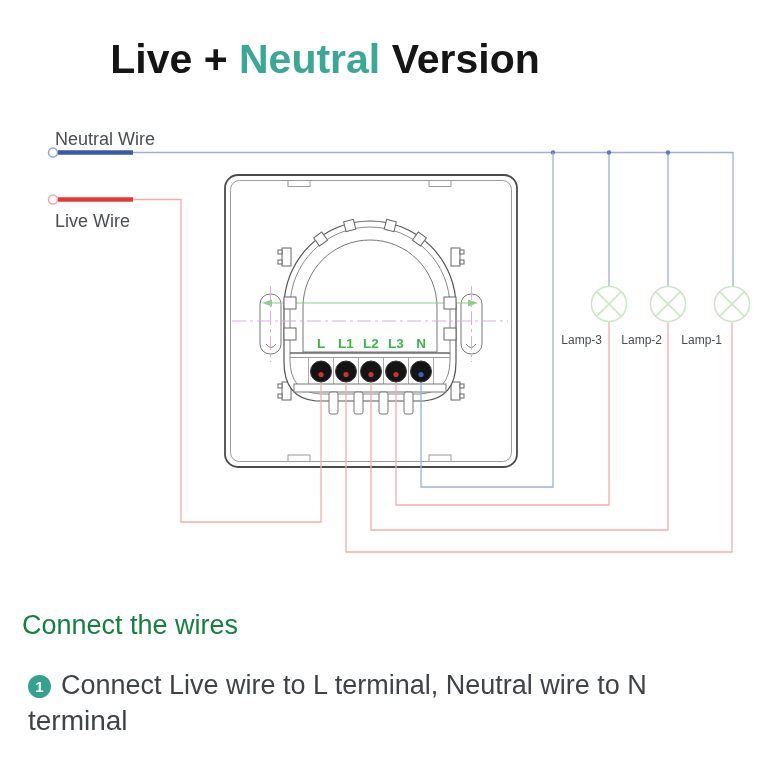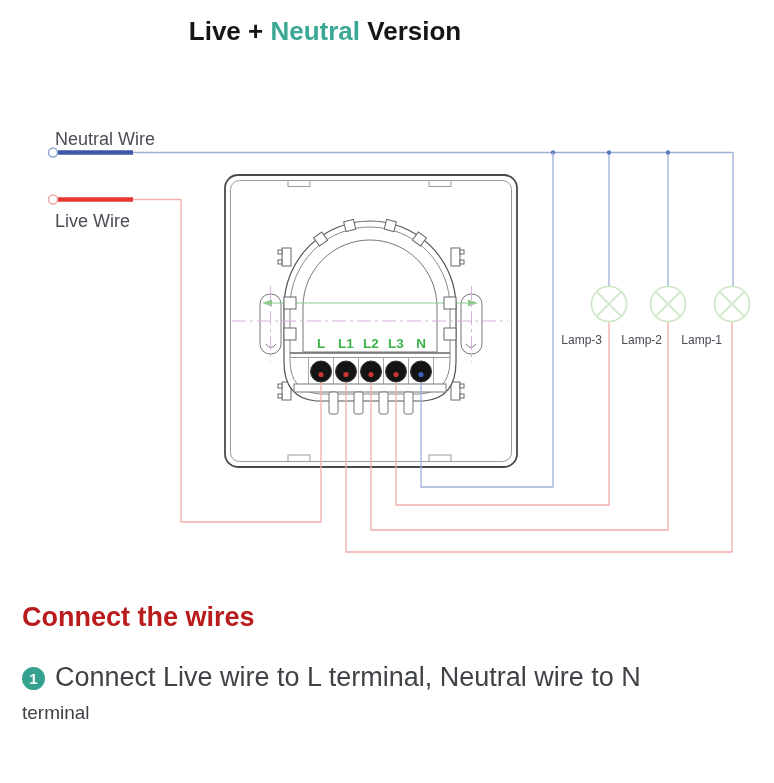--- a/index.html
+++ b/index.html
@@ -1,42 +1,42 @@
 <!DOCTYPE html>
 <html><head>
 <meta charset="utf-8">
 <style>
   html,body{margin:0;padding:0;background:#ffffff;}
   body{
     width:774px;height:783px;position:relative;overflow:hidden;
     font-family:"Liberation Sans",sans-serif;
   }
   .title{
-    position:absolute;left:0;top:16px;width:650px;text-align:center;
-    font-size:26px;font-weight:bold;color:#151515;letter-spacing:0px;white-space:pre;
+    position:absolute;left:0;top:36px;width:650px;text-align:center;
+    font-size:41px;font-weight:bold;color:#151515;letter-spacing:0px;white-space:pre;
   }
   .title .hl{color:#3ba795;}
   #diagram{position:absolute;left:0;top:0;}
   svg text{font-family:"Liberation Sans",sans-serif;}
   .wire-label{font-size:18px;fill:#4a4e54;}
   .lamp-label{font-size:12px;fill:#474b52;}
   .term-label{font-size:13.5px;fill:#3cb44a;font-weight:bold;}
   .instructions{
     position:absolute;left:20px;top:598px;width:736px;color:#3f4347;
   }
   .instructions h2{
-    margin:4px 0 26px 2px;font-size:27px;font-weight:bold;color:#b91c1c;
-  }
-  .instr-item{font-size:27px;line-height:36px;margin:2px;}
+    margin:12px 0 26px 2px;font-size:27px;font-weight:normal;color:#15803d;
+  }
+  .instr-item{font-size:27px;line-height:36px;margin:8px;}
   .badge{
     display:inline-block;width:23px;height:23px;border-radius:50%;
     background:#35a28f;color:#ffffff;font-size:15px;font-weight:bold;
     text-align:center;line-height:23px;vertical-align:2px;margin-right:10px;
   }
-  .wrap-line{font-size:19px;line-height:36px;}
+  .wrap-line{font-size:28px;line-height:36px;}
 </style>
 </head>
 <body>
 
 <div class="title"><span>Live + </span><span class="hl">Neutral</span><span> </span><span>Version</span></div>
 
 <svg id="diagram" width="774" height="600" viewBox="0 0 774 600">
 
   <g>
     <rect x="225" y="175" width="292" height="292" rx="13" fill="#ffffff" stroke="#4a4a4a" stroke-width="1.8"></rect>

